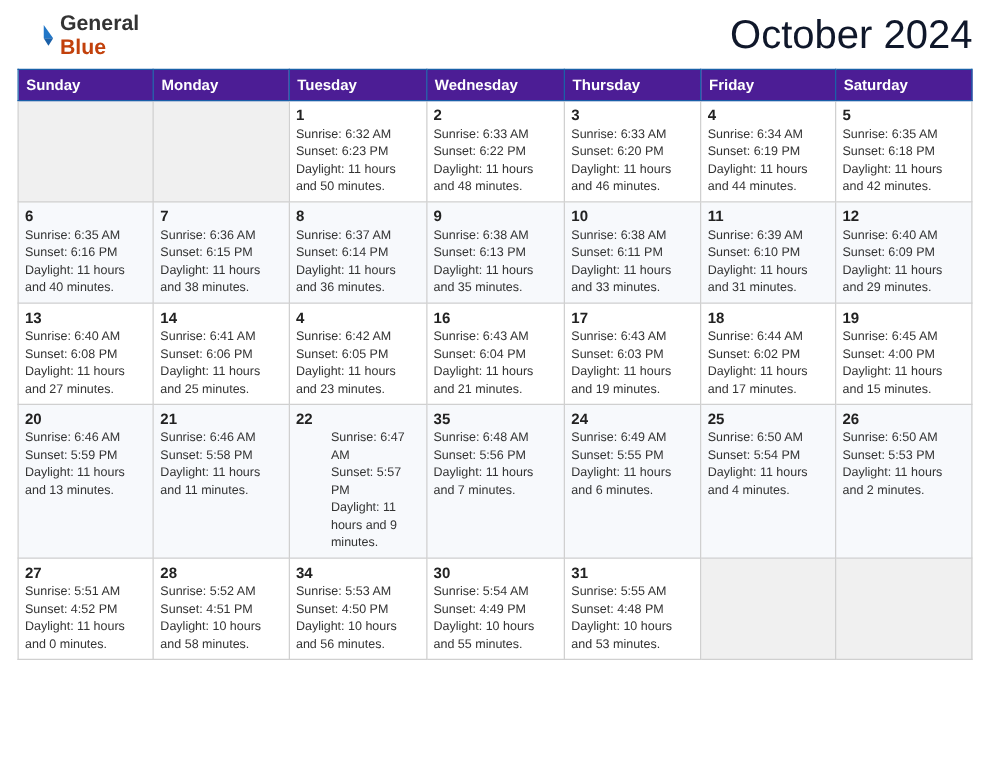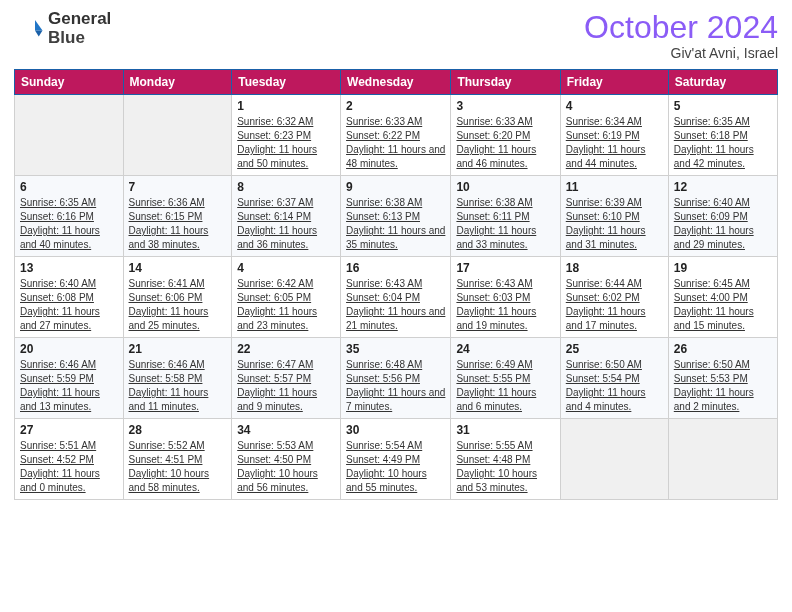--- a/index.html
+++ b/index.html
@@ -26,45 +26,45 @@
       display: flex;
       align-items: center;
       gap: 4px;
     }
     .logo-text {
       font-size: 17px;
       font-weight: bold;
       line-height: 1.1;
     }
     .logo-general { color: #333; }
-    .logo-blue { color: #404040; }
+    .logo-blue { color: #c2410c; }
     .logo-icon {
       width: 30px;
       height: 30px;
     }
     .title-block {
       text-align: right;
     }
     .month-title {
       font-size: 32px;
       font-weight: 300;
-      color: #8b5cf6;
+      color: #0f172a;
       line-height: 1.1;
     }
     .location-title {
       font-size: 14px;
       color: #444;
     }
     .calendar {
       width: 100%;
       border-collapse: collapse;
       font-size: 10.5px;
     }
     .calendar th {
-      background: #be185d;
+      background: #4c1d95;
       color: #fff;
       font-weight: bold;
       font-size: 12px;
       padding: 5px 6px;
       text-align: left;
       border: 1px solid #1a60a8;
     }
     .calendar td {
       border: 1px solid #d0d0d0;
       vertical-align: top;
@@ -79,21 +79,20 @@
     .day-num {
       font-weight: bold;
       font-size: 12px;
       color: #222;
       margin-bottom: 2px;
     }
     .day-info {
       color: #333;
       font-size: 10px;
       line-height: 1.4;
-      text-decoration: underline;
     }
     .empty-cell {
       background: #f0f0f0 !important;
     }
     .last-row td {
       height: 72px;
     }
   </style>
 </head>
 <body>
@@ -105,21 +104,20 @@
         <polygon points="28,8 38,22 28,22" fill="#2176c7"></polygon>
         <polygon points="28,22 38,22 33,30" fill="#1a60a8"></polygon>
       </svg>
       <div class="logo-text">
         <span class="logo-general">General</span><br>
         <span class="logo-blue">Blue</span>
       </div>
     </div>
     <div class="title-block">
       <div class="month-title">October 2024</div>
-      <div class="location-title">Giv'at Avni, Israel</div>
     </div>
   </div>
 
   <table class="calendar">
     <thead>
       <tr>
       <th>Sunday</th>
           <th>Monday</th>
           <th>Tuesday</th>
           <th>Wednesday</th>
@@ -259,21 +257,21 @@
 Daylight: 11 hours and 13 minutes.</div>
           </td>
           <td>
             <div class="day-num">21</div>
             <div class="day-info" style="white-space: pre-line;">Sunrise: 6:46 AM
 Sunset: 5:58 PM
 Daylight: 11 hours and 11 minutes.</div>
           </td>
           <td>
             <div class="day-num">22</div>
-            <div class="day-info" style="white-space: pre-line;">Sunrise: 6:47 AM
+            <div class="day-info" style="white-space: pre-line; margin-left: 28px;">Sunrise: 6:47 AM
 Sunset: 5:57 PM
 Daylight: 11 hours and 9 minutes.</div>
           </td>
           <td>
             <div class="day-num">35</div>
             <div class="day-info" style="white-space: pre-line;">Sunrise: 6:48 AM
 Sunset: 5:56 PM
 Daylight: 11 hours and 7 minutes.</div>
           </td>
           <td>

